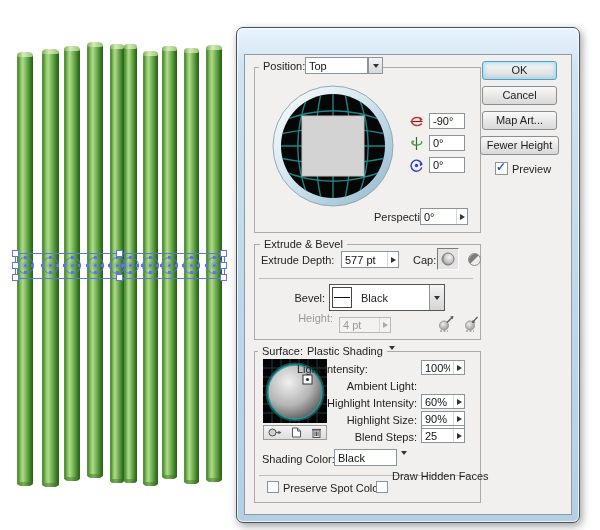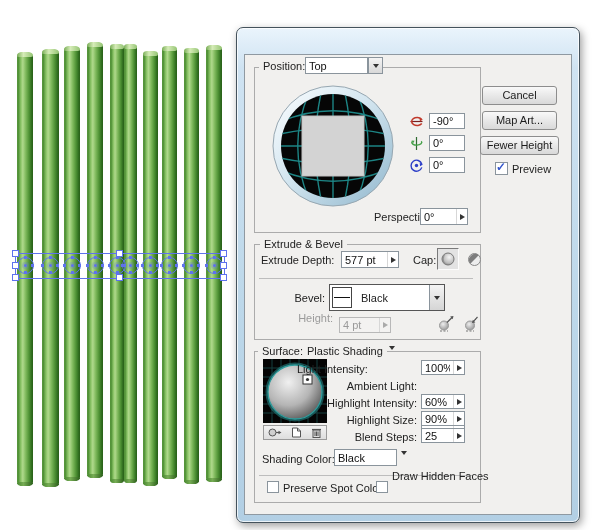--- a/index.html
+++ b/index.html
@@ -246,20 +246,21 @@
   </div>
 
   <span class="lbl" style="left:137px;top:183px;">Perspective:</span>
   <div class="field" style="left:183px;top:180px;width:48px;height:17px;">
     <input value="0°" style="">
     <span class="spin">
         <span class="tri-r"></span>
       </span>
   </div>
 
+  <div class="btn default" style="left:245px;top:33px;width:75px;">OK</div>
   <div class="btn" style="left:245px;top:58px;width:75px;">Cancel</div>
   <div class="btn" style="left:245px;top:83px;width:75px;">Map Art...</div>
   <div class="btn" style="left:243px;top:108px;width:79px;">Fewer Height</div>
   <div class="cb checked" style="left:258px;top:134px;width:13px;height:13px;"></div>
   <span class="lbl" style="left:275px;top:135px;">Preview</span>
 
   <div class="grp" style="left:17px;top:216px;width:225px;height:94px;"></div>
   <span class="grp-label" style="left:23px;top:210px;">Extrude &amp; Bevel</span>
   <span class="lbl" style="left:24px;top:226px;">Extrude Depth:</span>
   <div class="field" style="left:104px;top:223px;width:58px;height:17px;">

